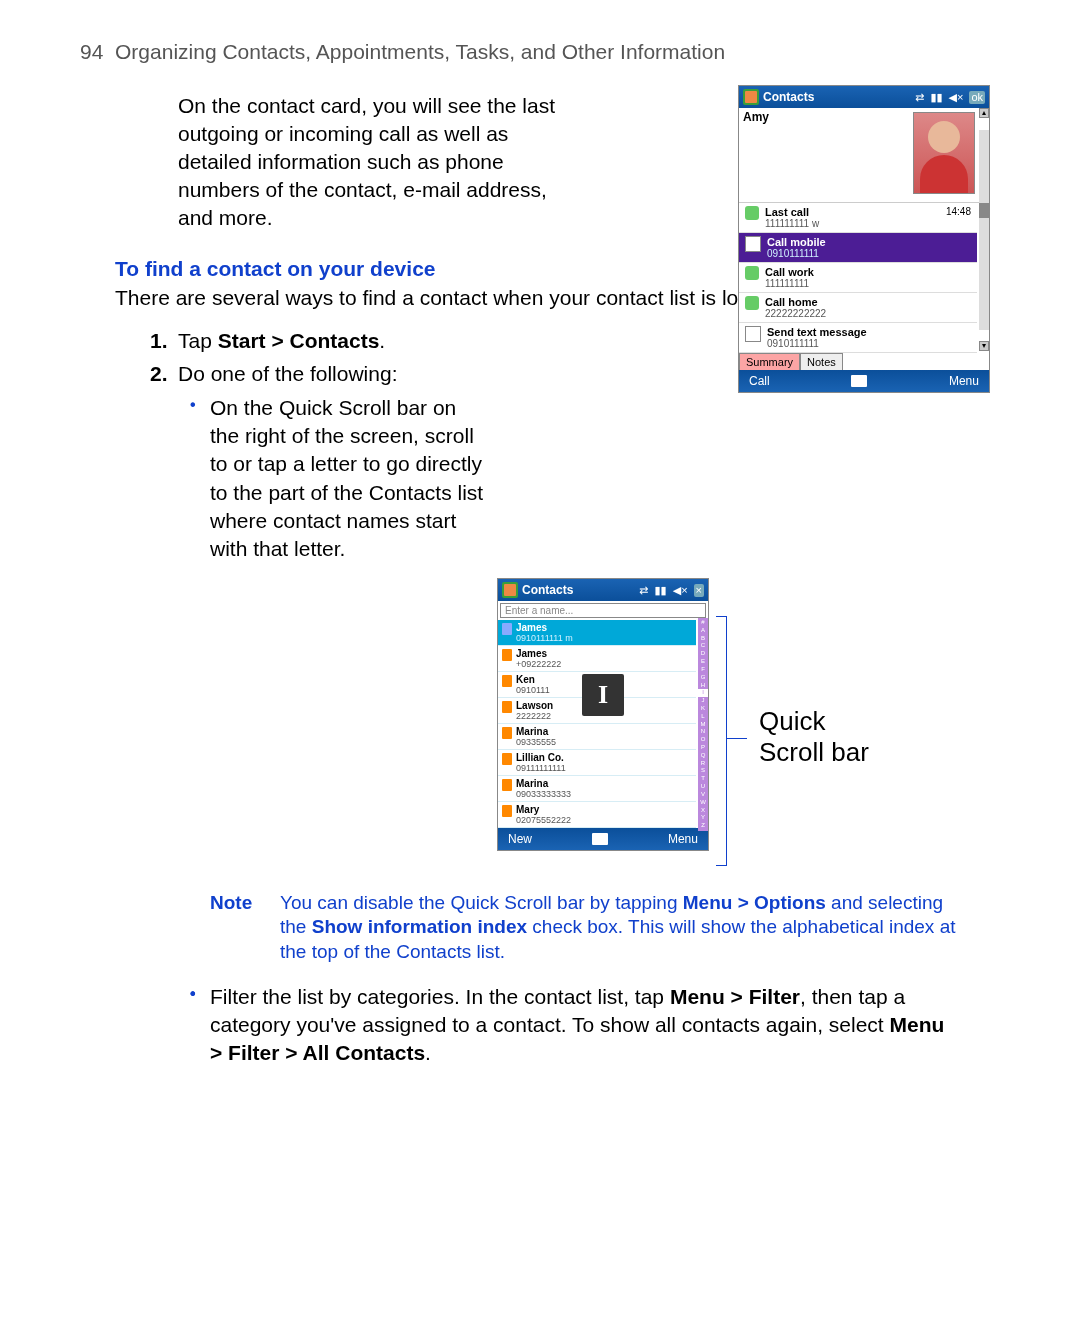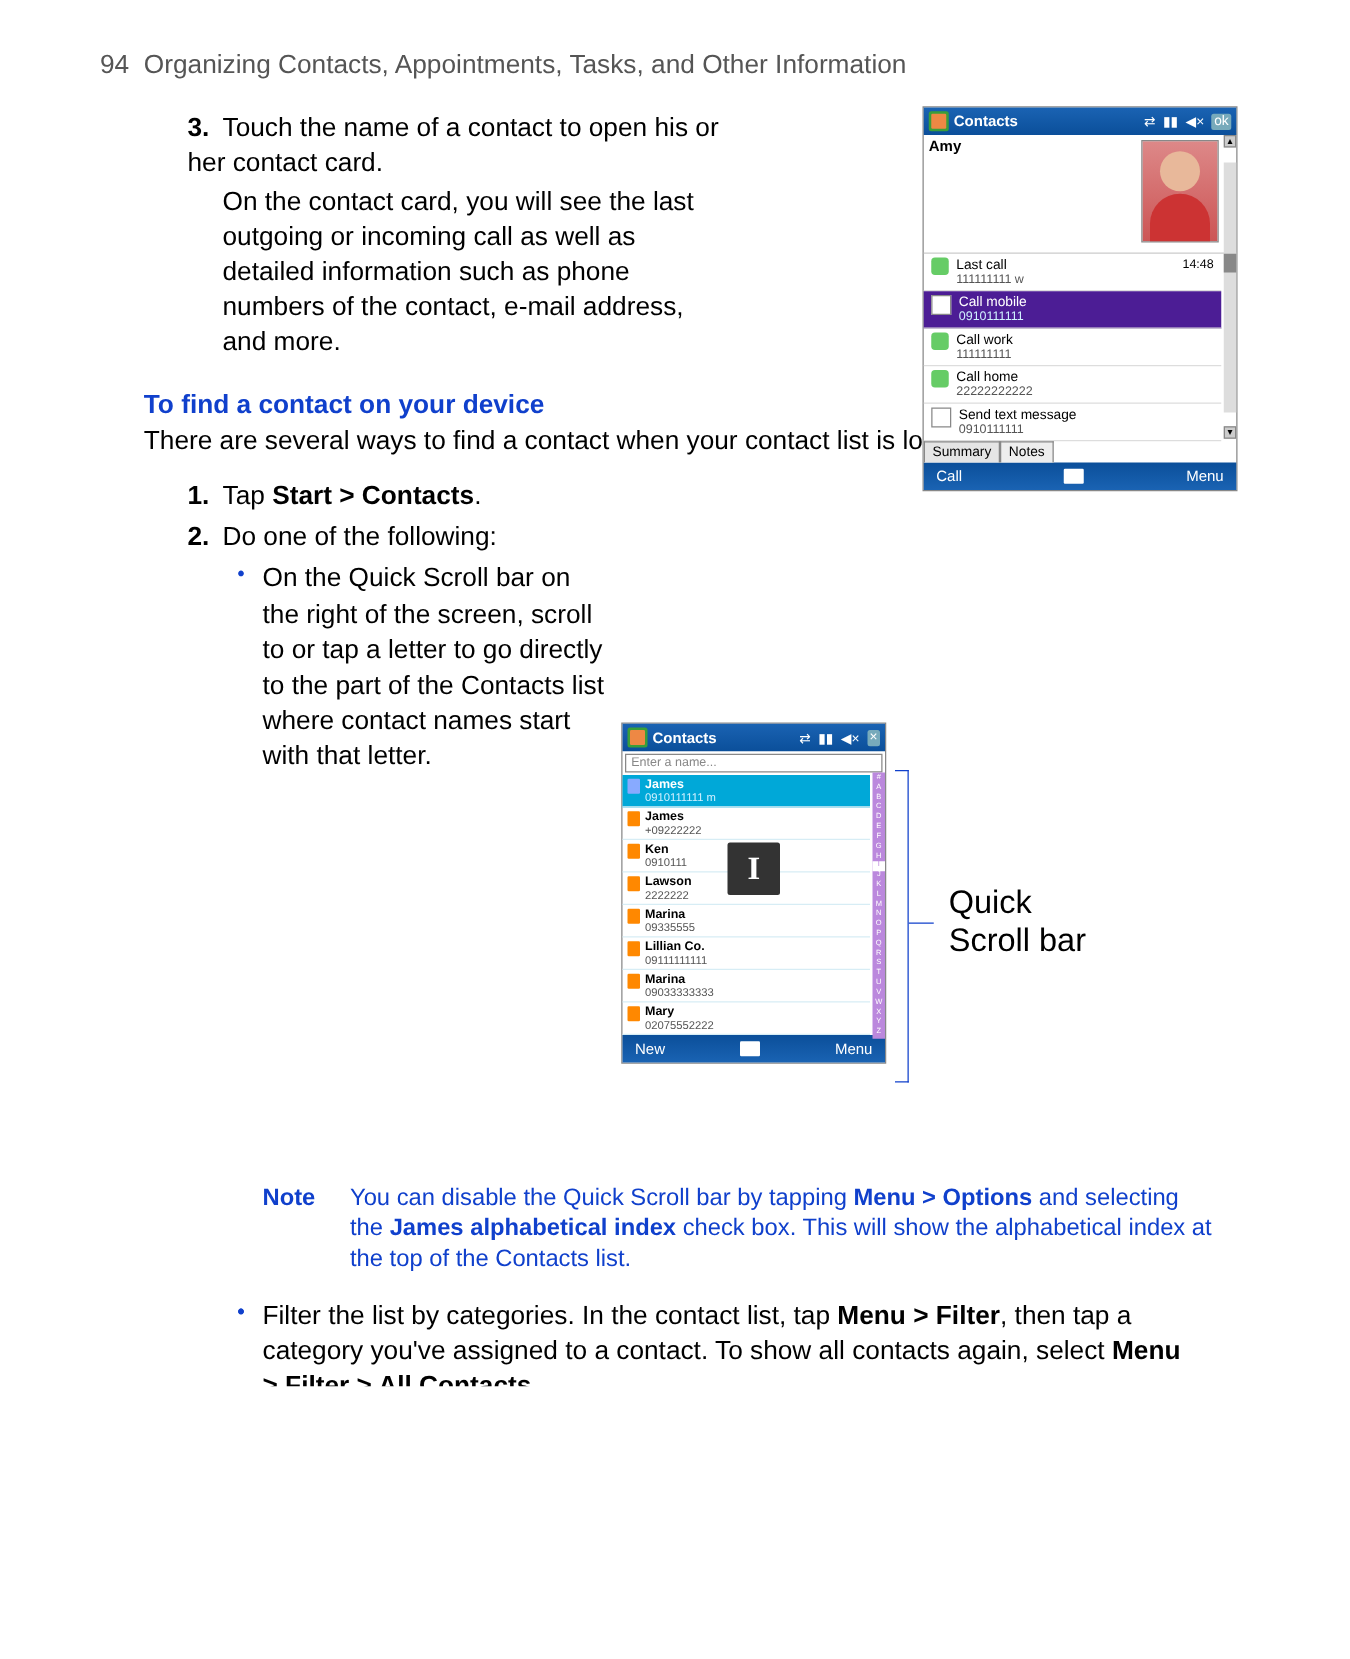--- a/index.html
+++ b/index.html
@@ -118,27 +118,27 @@
   }
   .photo::before{content:"";position:absolute;top:8px;left:14px;width:32px;height:32px;border-radius:50%;background:#e8b89a;}
   .photo::after{content:"";position:absolute;bottom:-10px;left:6px;width:48px;height:48px;border-radius:50% 50% 0 0;background:#c33;}
   .card-row{ border-bottom:1px solid #ddd; padding:3px 6px; display:flex; gap:6px; align-items:flex-start; font-size:11px;}
   .card-row.sel{ background:#4c1d95; color:#fff;}
   .card-row .ico{width:14px;height:14px;flex-shrink:0;position:relative;}
   .ico.phone{background:#6c6;border-radius:3px;}
   .ico.mob{background:#fff;border:1px solid #888;}
   .ico.sms{background:#fff;border:1px solid #888;}
   .card-row .txt{display:flex;flex-direction:column;}
-  .card-row .lbl{font-weight:normal;}
+  .card-row .lbl{font-weight:bold;}
   .card-row .val{color:#555;font-size:10px;}
   .card-row.sel .val{color:#d0f0ff;}
   .card-row .time{margin-left:auto;font-size:10px;}
   .tabs{display:flex;font-size:11px;}
   .tab{padding:2px 6px;border:1px solid #888;border-bottom:none;background:#eee;}
-  .tab.active{background:#e5e5e5;}
+  .tab.active{background:#fca5a5;}
   .wm-soft{
     background: linear-gradient(#0b4f9a,#1a63b3);
     color:#fff; display:flex; justify-content:space-between; align-items:center;
     padding:2px 10px; height:18px; font-size:12px;
   }
   .kbd-ico{width:16px;height:12px;background:#fff;border-radius:1px;display:inline-block;position:relative;}
   .scroll-track{position:absolute;right:0;top:22px;bottom:40px;width:10px;background:#ddd;}
   .scroll-thumb{position:absolute;right:0;top:95px;width:10px;height:15px;background:#888;}
   .scroll-arrow{position:absolute;right:0;width:10px;height:10px;background:#ccc;border:1px solid #888;box-sizing:border-box;font-size:8px;text-align:center;line-height:8px;}
 
@@ -189,23 +189,20 @@
 <body>
 
 <div class="page">
 
   <div class="running-header">
     <span>94</span>&nbsp;&nbsp;<span>Organizing Contacts, Appointments, Tasks, and Other Information</span>
   </div>
 
   <div class="top-block">
     <div class="top-text">
-      <div>
-        <span class="ol-num">3.</span><span>Touch the name of a contact to open his or her contact card.</span>
-      </div>
       <div style="margin-left:28px;margin-top:3px;">On the contact card, you will see the last outgoing or incoming call as well as detailed information such as phone numbers of the contact, e-mail address, and more.</div>
     </div>
   </div>
 
   <div class="shot1">
     <div class="wm-title">
       <span class="wm-start"></span>
       <span style="font-weight:bold;">Contacts</span>
       <span class="wm-icons">
         <span>⇄</span>
@@ -401,21 +398,21 @@
     <div class="qsb-bracket"></div>
     <div class="qsb-line"></div>
     <div class="qsb-label">Quick Scroll bar</div>
   </div>
 
   <div style="height:300px;"></div>
 
   <div class="note-block">
     <div class="note-label">Note</div>
     <div>
-      <span>You can disable the Quick Scroll bar by tapping </span><b class="blue">Menu &gt; Options</b><span> and selecting the </span><b class="blue">James alphabetical index</b><span> check box. This will show the alphabetical index at the top of the Contacts list.</span>
+      <span>You can disable the Quick Scroll bar by tapping </span><b class="blue">Menu &gt; Options</b><span> and selecting the </span><b class="blue">Show information index</b><span> check box. This will show the alphabetical index at the top of the Contacts list.</span>
     </div>
   </div>
 
   <div class="bullet-row body-text" style="margin-right:50px;">
     <span class="bullet-dot">•</span>
   </div>
 
   <div class="bullet-row body-text" style="margin-right:50px;">
     <span class="bullet-dot">•</span>
     <span>

